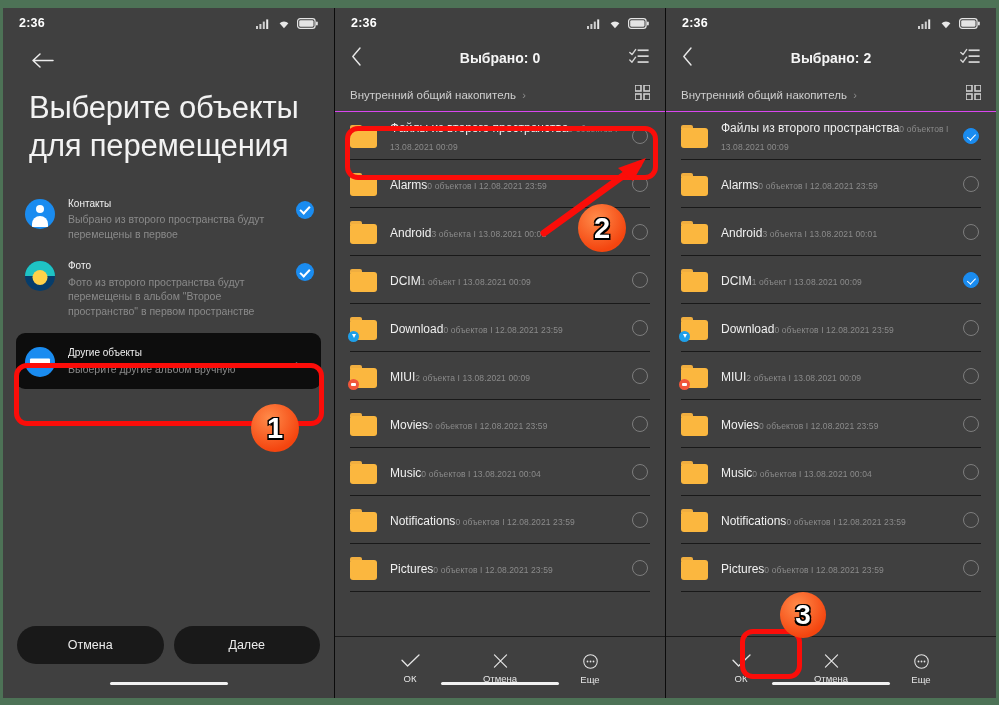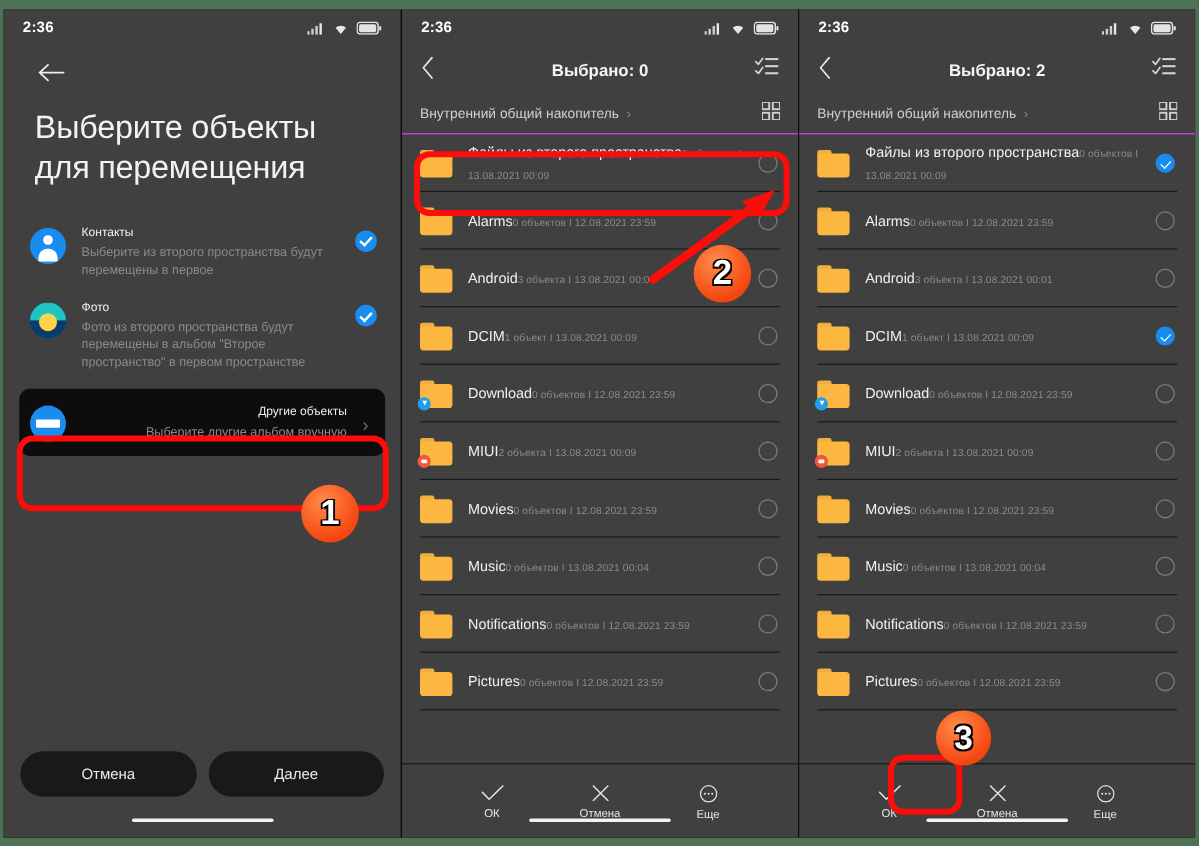--- a/index.html
+++ b/index.html
@@ -40,21 +40,21 @@
   .ico-wifi { display: block; }
   .ico-batt { display: block; }
 
   
   .p1-back {
     padding: 14px 0 0 28px;
     cursor: pointer; width: 60px;
   }
   .p1-title {
     color: #f2f2f2;
-    font-size: 27px;
+    font-size: 31px;
     font-weight: 400;
     line-height: 1.24;
     padding: 16px 26px 0 26px;
     letter-spacing: -0.2px;
   }
   .opt-list { margin-top: 22px; }
   .opt {
     display: flex; align-items: flex-start;
     padding: 9px 20px 9px 22px;
     position: relative;
@@ -136,21 +136,20 @@
   .opt-chevron {
     color: #777; font-size: 15px; margin-top: 4px;
     flex: 0 0 12px;
   }
   .opt-other {
     background: #0d0d0d;
     border-radius: 9px;
     margin: 6px 13px 0 13px;
     padding: 12px 14px 12px 9px;
     align-items: center;
-    text-align: right;
   }
 
   
   .p1-bottom {
     position: absolute; left: 0; right: 0; bottom: 34px;
     display: flex; gap: 10px; padding: 0 14px;
   }
   .btn-pill {
     flex: 1; height: 38px; border-radius: 19px;
     background: #191919; color: #ececec;
@@ -321,21 +320,21 @@
     </div>
 
     <div class="p1-title">Выберите объекты для перемещения</div>
 
     <div class="opt-list">
 
       <div class="opt">
         <div class="opt-icon ic-contacts"></div>
         <div class="opt-text">
           <div class="opt-title">Контакты</div>
-          <div class="opt-sub">Выберите из второго пространства будут перемещены в первое</div>
+          <div class="opt-sub">Выбрано из второго пространства будут перемещены в первое</div>
         </div>
         <div class="opt-check"></div>
       </div>
 
       <div class="opt">
         <div class="opt-icon ic-photo"></div>
         <div class="opt-text">
           <div class="opt-title">Фото</div>
           <div class="opt-sub">Фото из второго пространства будут перемещены в альбом "Второе пространство" в первом пространстве</div>
         </div>

